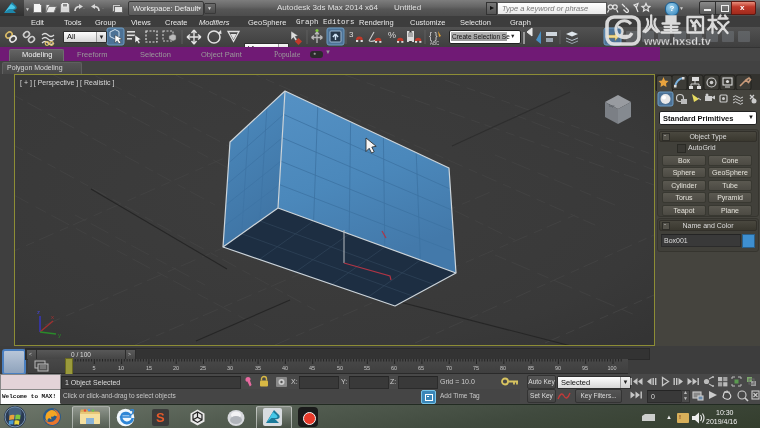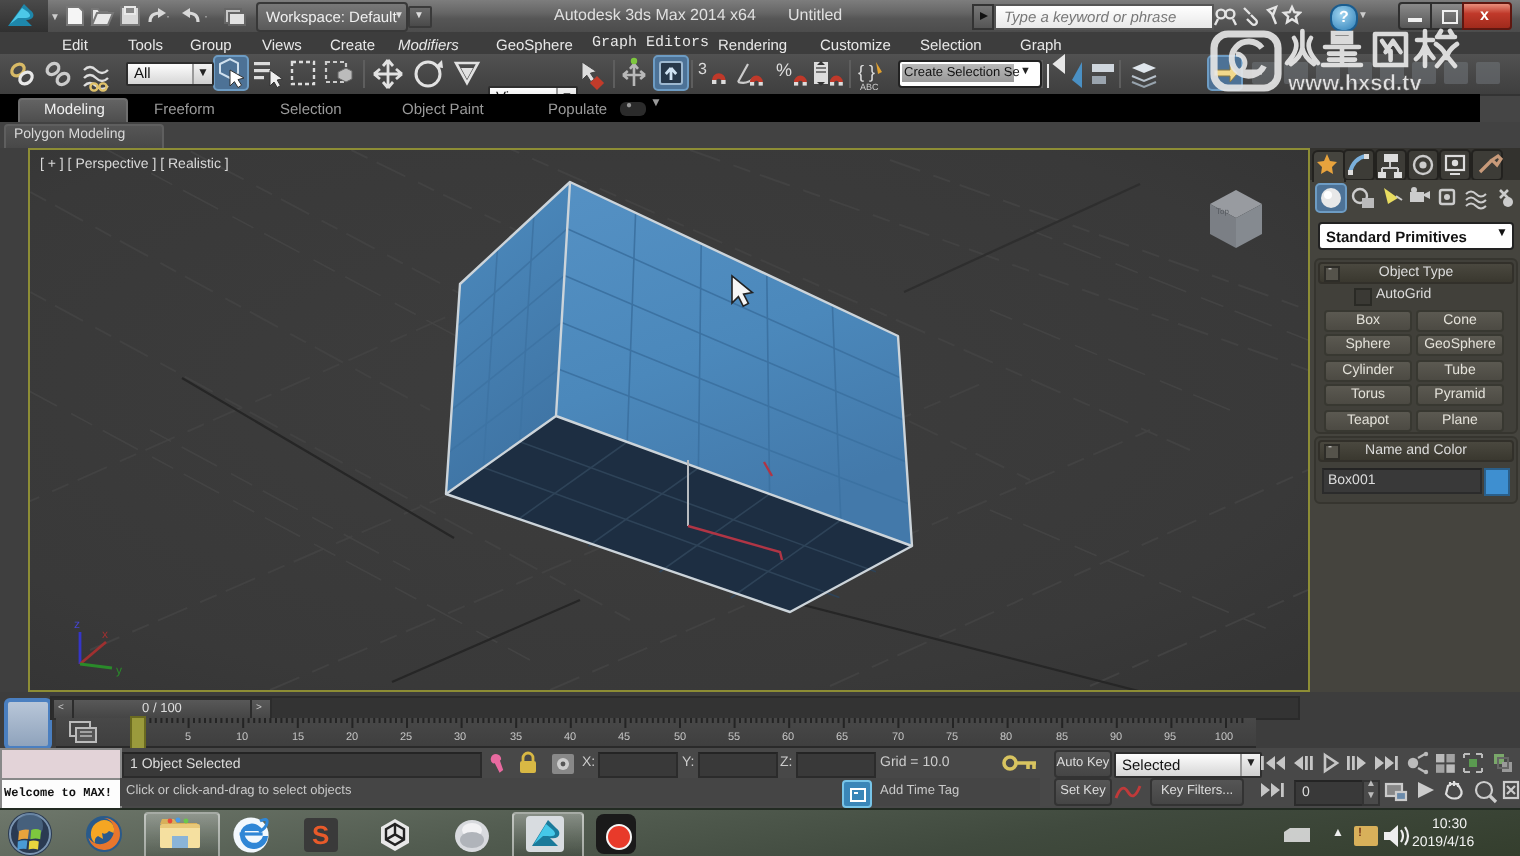--- a/index.html
+++ b/index.html
@@ -202,27 +202,27 @@
  </svg>
  <div class="combo" style="left:63px;top:4px;width:39px;height:10px;">All<span class="arr">▼</span></div>
  <div class="combo" style="left:244px;top:16px;width:40px;height:10px;">View<span class="arr">▼</span></div>
  <div class="ab" style="left:449px;top:3px;width:70px;height:12px;background:#fff;border-radius:2px;border:1px solid #222;">
    <div class="ab" style="left:1px;top:1px;width:56px;height:9px;background:linear-gradient(#b8b8b8,#9a9a9a);"></div>
    <div class="t" style="left:2px;top:1.5px;color:#111;font-size:6.5px;">Create Selection Se</div>
    <div class="t" style="left:60px;top:2px;color:#222;font-size:5.5px;">▼</div>
  </div>
 </div>
 
-<div class="ab" style="left:0;top:47px;width:740px;height:14px;background:#000000;border-bottom:1px solid #2f2f2f;">
+<div class="ab" style="left:0;top:47px;width:660px;height:14px;background:#701a75;border-bottom:1px solid #2f2f2f;">
  <div class="ab" style="left:9px;top:1.5px;width:53px;height:12px;background:linear-gradient(#636363,#4c4c4c);border:1px solid #6e6e6e;border-bottom:none;border-radius:2px 2px 0 0;"></div>
  <div class="t" style="left:22px;top:3px;color:#f0f0f0;font-size:7.5px;">Modeling</div>
  <div class="t" style="left:77px;top:3px;color:#9a9a9a;font-size:7.5px;">Freeform</div>
  <div class="t" style="left:140px;top:3px;color:#9a9a9a;font-size:7.5px;">Selection</div>
  <div class="t" style="left:201px;top:3px;color:#9a9a9a;font-size:7.5px;">Object Paint</div>
- <div class="t" style="left:274px;top:3px;color:#9a9a9a;font-size:7.5px;">Populate</div>
+ <div class="t" style="left:274px;top:3px;color:#9a9a9a;font-size:7.5px;font-family:Liberation Serif, serif;">Populate</div>
  <div class="ab" style="left:310px;top:4px;width:13px;height:7px;background:#2b2b2b;border-radius:3px;">
         <div class="t" style="left:3px;top:-1px;color:#999;font-size:5px;">●</div>
       </div>
  <div class="t" style="left:325px;top:2px;color:#999;font-size:6px;">▼</div>
 </div>
 
 <div class="ab" style="left:0;top:61px;width:760px;height:13px;background:#424242;">
  <div class="ab" style="left:2px;top:1px;width:78px;height:11px;background:linear-gradient(#555,#484848);border:1px solid #5f5f5f;border-bottom:none;border-radius:2px 2px 0 0;"></div>
  <div class="t" style="left:7px;top:2.5px;color:#d8d8d8;font-size:7px;">Polygon Modeling</div>
 </div>

